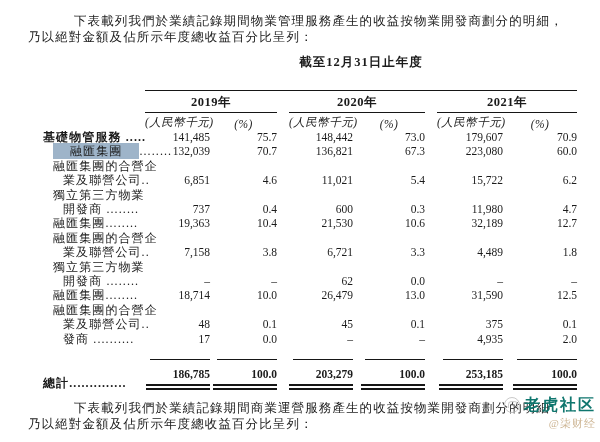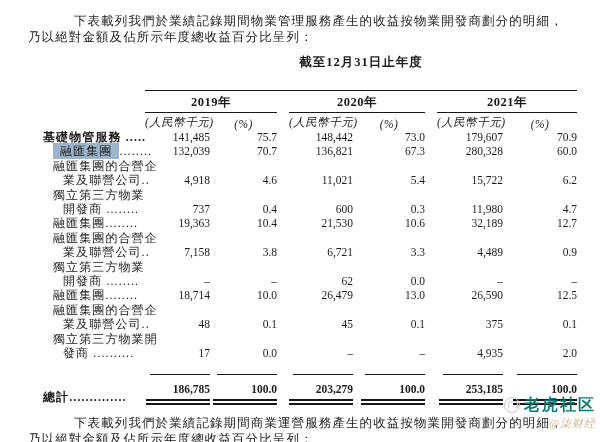--- a/index.html
+++ b/index.html
@@ -31,21 +31,21 @@
   .unit{text-align:left;}
   td.unit.g23{padding-left:12px;margin:0;}
   .pct{text-align:right;}
   tbody td{height:14.4px;line-height:14.4px;white-space:nowrap;font-size:12px;}
   .lbl{letter-spacing:1.1px;}
   .ind0{padding-left:15px;margin-top:24px;}
   .ind1{padding-left:25px;}
   .ind2{padding-left:35px;}
   .b{font-weight:bold;}
   .num{text-align:right;font-size:11.5px;letter-spacing:0;}
-  .hl{padding:1px 7px;}
+  .hl{padding:1px 17px;}
   .seg{margin-left:auto;width:60px;border-bottom:1.5px solid #161616;height:3px;}
   tr[data-name="total-row"] td{padding-top:7px;}
   .totnum{line-height:15px;}
   .dbl{margin-left:auto;width:64px;height:2px;border-top:2px solid #161616;border-bottom:2px solid #161616;margin-top:2px;}
   .footer-para{margin-top:10px;}
   .watermark{position:absolute;top:396px;right:4px;text-align:right;z-index:5;}
   .wm-top{display:flex;align-items:center;justify-content:flex-end;gap:4px;}
   .wm-logo{
     width:14px;height:14px;border:1.5px solid #c9c9c9;border-radius:50%;
     position:relative;flex:0 0 auto;
@@ -111,35 +111,35 @@
           <td class="num" data-name="cell-value">73.0</td>
           <td class="num" data-name="cell-value">179,607</td>
           <td class="num" data-name="cell-value">70.9</td>
         </tr>
         <tr data-name="table-row">
           <td class="lbl ind1" data-name="row-label"><span class="hl" data-name="selection-highlight" style="background: rgb(158, 180, 201);">融匯集團</span>........</td>
           <td class="num" data-name="cell-value">132,039</td>
           <td class="num" data-name="cell-value">70.7</td>
           <td class="num" data-name="cell-value">136,821</td>
           <td class="num" data-name="cell-value">67.3</td>
-          <td class="num" data-name="cell-value">280,328</td>
+          <td class="num" data-name="cell-value">223,080</td>
           <td class="num" data-name="cell-value">60.0</td>
         </tr>
         <tr data-name="table-row">
           <td class="lbl ind1" data-name="row-label">融匯集團的合營企</td>
           <td class="num" data-name="cell-value"></td>
           <td class="num" data-name="cell-value"></td>
           <td class="num" data-name="cell-value"></td>
           <td class="num" data-name="cell-value"></td>
           <td class="num" data-name="cell-value"></td>
           <td class="num" data-name="cell-value"></td>
         </tr>
         <tr data-name="table-row">
           <td class="lbl ind2" data-name="row-label">業及聯營公司..</td>
-          <td class="num" data-name="cell-value">4,918</td>
+          <td class="num" data-name="cell-value">6,851</td>
           <td class="num" data-name="cell-value">4.6</td>
           <td class="num" data-name="cell-value">11,021</td>
           <td class="num" data-name="cell-value">5.4</td>
           <td class="num" data-name="cell-value">15,722</td>
           <td class="num" data-name="cell-value">6.2</td>
         </tr>
         <tr data-name="table-row">
           <td class="lbl ind1" data-name="row-label">獨立第三方物業</td>
           <td class="num" data-name="cell-value"></td>
           <td class="num" data-name="cell-value"></td>
@@ -175,21 +175,21 @@
           <td class="num" data-name="cell-value"></td>
           <td class="num" data-name="cell-value"></td>
         </tr>
         <tr data-name="table-row">
           <td class="lbl ind2" data-name="row-label">業及聯營公司..</td>
           <td class="num" data-name="cell-value">7,158</td>
           <td class="num" data-name="cell-value">3.8</td>
           <td class="num" data-name="cell-value">6,721</td>
           <td class="num" data-name="cell-value">3.3</td>
           <td class="num" data-name="cell-value">4,489</td>
-          <td class="num" data-name="cell-value">0.9</td>
+          <td class="num" data-name="cell-value">1.8</td>
         </tr>
         <tr data-name="table-row">
           <td class="lbl ind1" data-name="row-label">獨立第三方物業</td>
           <td class="num" data-name="cell-value"></td>
           <td class="num" data-name="cell-value"></td>
           <td class="num" data-name="cell-value"></td>
           <td class="num" data-name="cell-value"></td>
           <td class="num" data-name="cell-value"></td>
           <td class="num" data-name="cell-value"></td>
         </tr>
@@ -201,21 +201,21 @@
           <td class="num" data-name="cell-value">0.0</td>
           <td class="num" data-name="cell-value">–</td>
           <td class="num" data-name="cell-value">–</td>
         </tr>
         <tr data-name="table-row">
           <td class="lbl ind1" data-name="row-label">融匯集團........</td>
           <td class="num" data-name="cell-value">18,714</td>
           <td class="num" data-name="cell-value">10.0</td>
           <td class="num" data-name="cell-value">26,479</td>
           <td class="num" data-name="cell-value">13.0</td>
-          <td class="num" data-name="cell-value">26,590</td>
+          <td class="num" data-name="cell-value">31,590</td>
           <td class="num" data-name="cell-value">12.5</td>
         </tr>
         <tr data-name="table-row">
           <td class="lbl ind1" data-name="row-label">融匯集團的合營企</td>
           <td class="num" data-name="cell-value"></td>
           <td class="num" data-name="cell-value"></td>
           <td class="num" data-name="cell-value"></td>
           <td class="num" data-name="cell-value"></td>
           <td class="num" data-name="cell-value"></td>
           <td class="num" data-name="cell-value"></td>
@@ -223,29 +223,20 @@
         <tr data-name="table-row">
           <td class="lbl ind2" data-name="row-label">業及聯營公司..</td>
           <td class="num" data-name="cell-value">48</td>
           <td class="num" data-name="cell-value">0.1</td>
           <td class="num" data-name="cell-value">45</td>
           <td class="num" data-name="cell-value">0.1</td>
           <td class="num" data-name="cell-value">375</td>
           <td class="num" data-name="cell-value">0.1</td>
         </tr>
         <tr data-name="table-row">
-          <td class="lbl ind1" data-name="row-label">獨立第三方物業開</td>
-          <td class="num" data-name="cell-value"></td>
-          <td class="num" data-name="cell-value"></td>
-          <td class="num" data-name="cell-value"></td>
-          <td class="num" data-name="cell-value"></td>
-          <td class="num" data-name="cell-value"></td>
-          <td class="num" data-name="cell-value"></td>
-        </tr>
-        <tr data-name="table-row">
           <td class="lbl ind2" data-name="row-label">發商 ..........</td>
           <td class="num" data-name="cell-value">17</td>
           <td class="num" data-name="cell-value">0.0</td>
           <td class="num" data-name="cell-value">–</td>
           <td class="num" data-name="cell-value">–</td>
           <td class="num" data-name="cell-value">4,935</td>
           <td class="num" data-name="cell-value">2.0</td>
         </tr>
         <tr data-name="column-rule-row">
           <td></td>
@@ -299,16 +290,16 @@
   </table>
 
   <p class="para footer-para" data-name="footer-paragraph">下表載列我們於業績記錄期間商業運營服務產生的收益按物業開發商劃分的明細，
 乃以絕對金額及佔所示年度總收益百分比呈列：</p>
 
   <div class="watermark" data-name="watermark">
     <div class="wm-top">
       <span class="wm-logo" data-name="tiger-circle-logo-icon"></span>
       <span class="wm-name" data-name="watermark-community-name" style="color: #0f766e;">老虎社区</span>
     </div>
-    <div class="wm-handle" data-name="watermark-handle" style="color: rgb(205, 181, 147); font-style: italic;">@柒财经</div>
+    <div class="wm-handle" data-name="watermark-handle" style="color: rgb(205, 181, 147);">@柒财经</div>
   </div>
 
 </div>
 
 </body></html>

